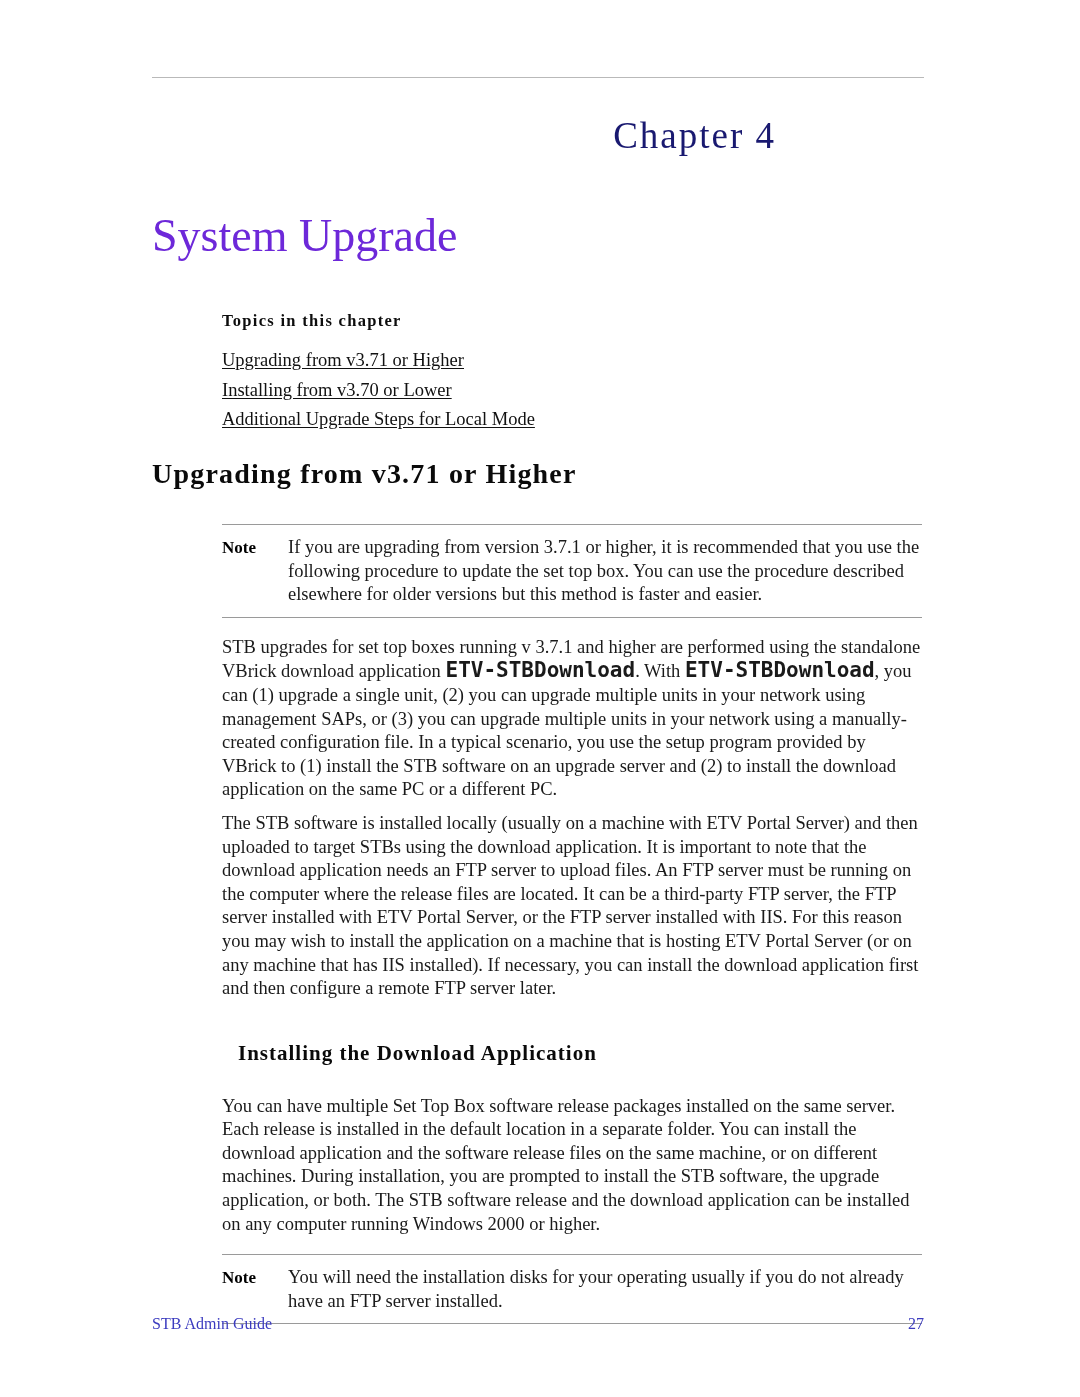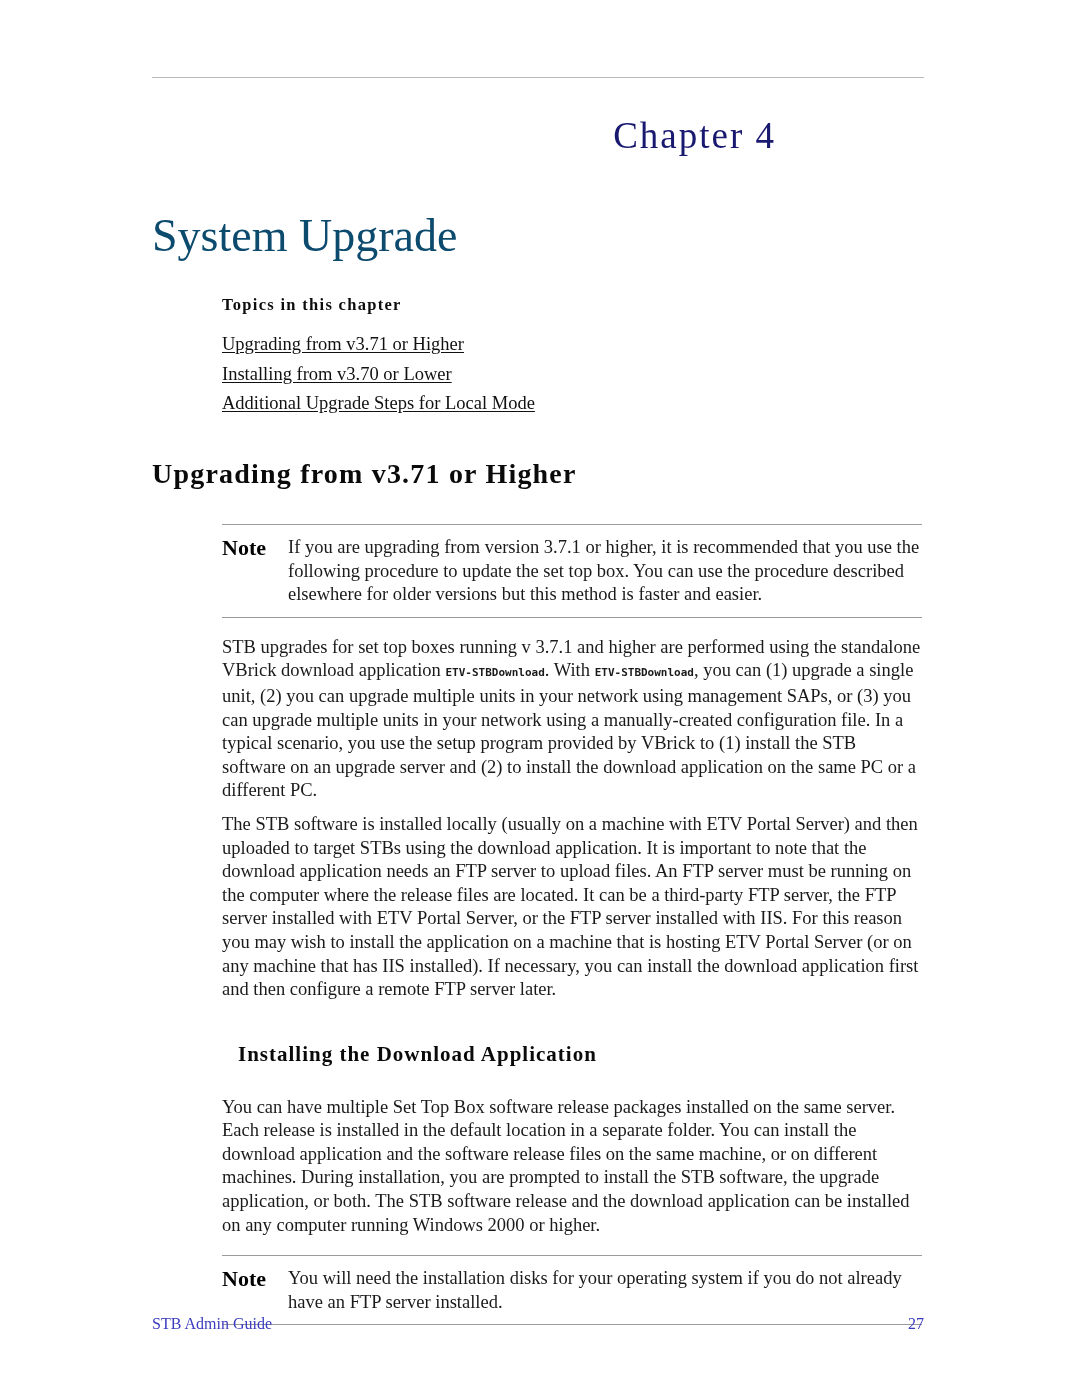--- a/index.html
+++ b/index.html
@@ -48,31 +48,31 @@
     font-weight: normal;
   }
 
   
   .chapter-title {
     position: absolute;
     left: 152px;
     top: 208px;
     font-size: 46px;
     line-height: 56px;
-    color: #0c4a6e;
+    color: #6d28d9;
     letter-spacing: 0px;
     font-weight: normal;
     white-space: nowrap;
   }
 
   
   .topics {
     position: absolute;
     left: 222px;
-    top: 295px;
+    top: 311px;
     width: 700px;
   }
   .topics-heading {
     font-size: 16.5px;
     font-weight: bold;
     letter-spacing: 1.3px;
     color: #0d0d0d;
     margin-bottom: 15px;
   }
   .topic-link {
@@ -107,21 +107,21 @@
   
   .note {
     border-top: 1px solid #9a9a9a;
     border-bottom: 1px solid #9a9a9a;
     padding: 11px 0 10px 0;
     display: flex;
     align-items: flex-start;
   }
   .note-label {
     flex: 0 0 66px;
-    font-size: 22px;
+    font-size: 17px;
     font-weight: bold;
     line-height: 23.5px;
     color: #000000;
   }
   .note-body {
     flex: 1 1 auto;
     font-size: 18.5px;
     line-height: 23.6px;
     color: #1a1a1a;
     text-align: left;
@@ -147,21 +147,21 @@
     font-weight: bold;
     letter-spacing: 1.0px;
     color: #0a0a0a;
     margin: 16px;
     white-space: nowrap;
   }
 
   code.mono {
     font-family: "DejaVu Sans Mono", "Liberation Mono", monospace;
     font-weight: bold;
-    font-size: 11px;
+    font-size: 21px;
     letter-spacing: 0px;
     text-align: center;
   }
 
   
   .footer {
     position: absolute;
     left: 152px;
     top: 1315px;
     width: 772px;
@@ -214,21 +214,21 @@
     <h2 class="sub-heading">Installing the Download Application</h2>
 
     <div class="gap-para-lg"></div>
 
     <p class="body">You can have multiple Set Top Box software release packages installed on the same server. Each release is installed in the default location in a separate folder. You can install the download application and the software release files on the same machine, or on different machines. During installation, you are prompted to install the STB software, the upgrade application, or both. The STB software release and the download application can be installed on any computer running Windows 2000 or higher.</p>
 
     <div class="gap-note-top"></div>
 
     <div class="note">
       <div class="note-label">Note</div>
-      <div class="note-body">You will need the installation disks for your operating system if you do not already have an FTP server installed.</div>
+      <div class="note-body">You will need the installation disks for your operating usually if you do not already have an FTP server installed.</div>
     </div>
 
   </div>
 
   <div class="footer">
     <span class="footer-left">STB Admin Guide</span>
     <span class="footer-right">27</span>
   </div>
 
 </div>

